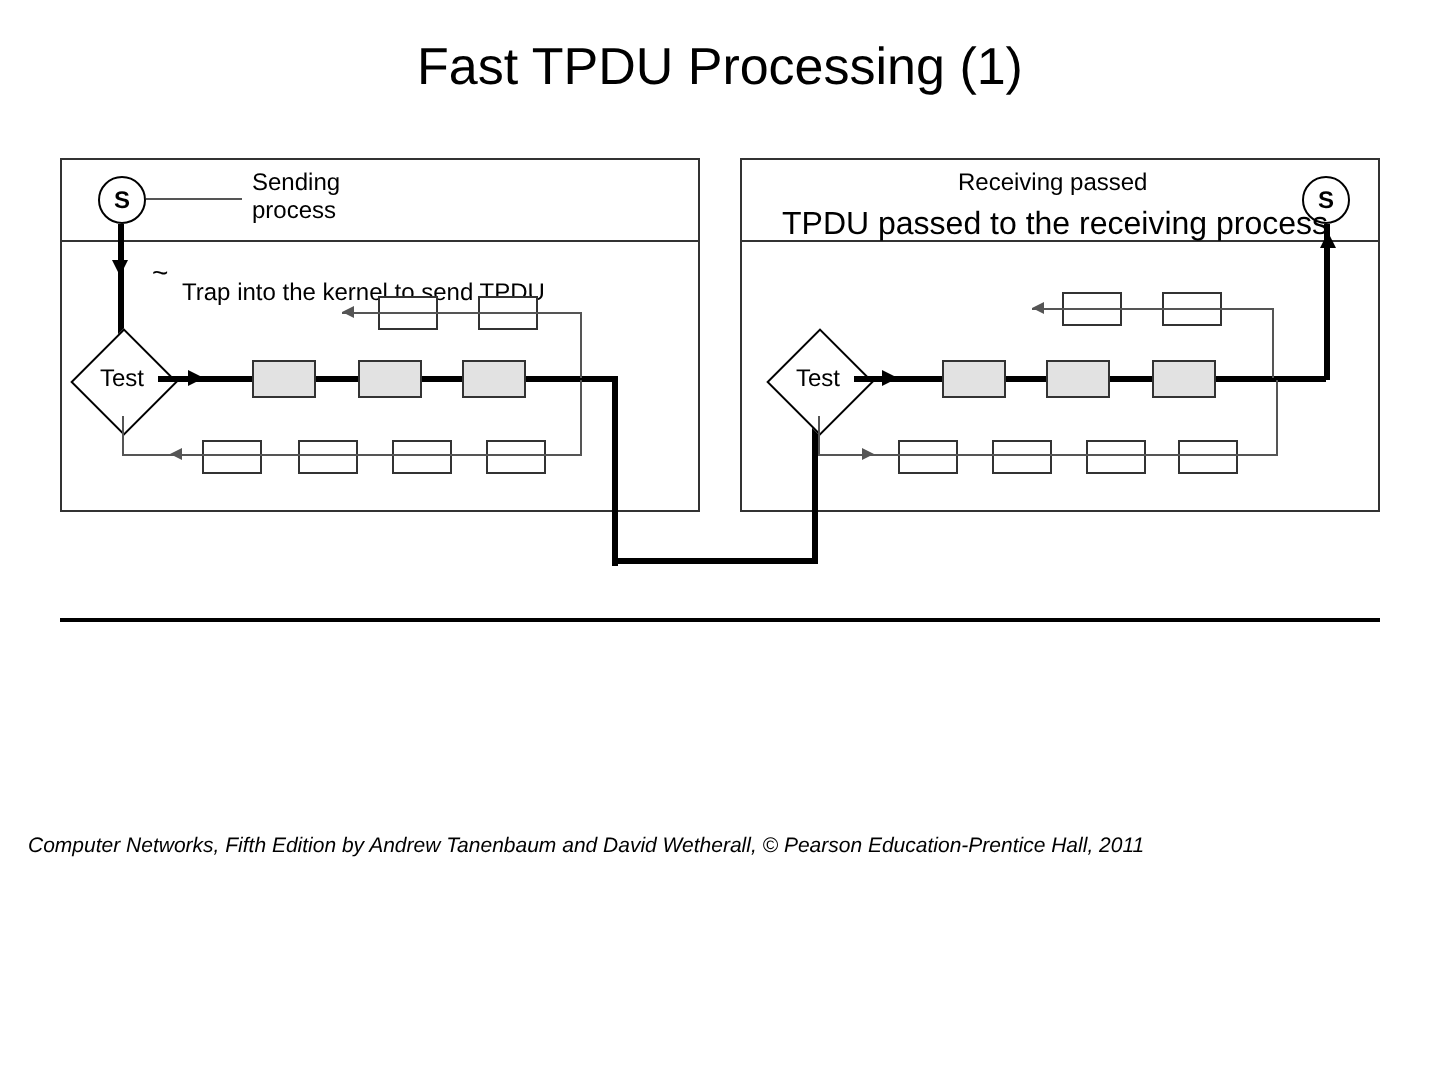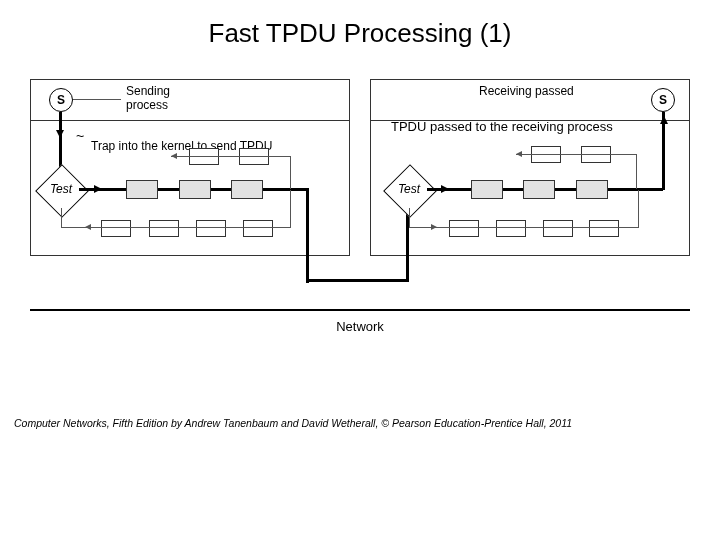--- a/index.html
+++ b/index.html
@@ -75,21 +75,20 @@
     width: 36px; height: 36px;
     transform: rotate(45deg);
     border: 1.5px solid #000;
     background: #fff;
   }
   .testTxt {
     position: absolute;
     font-size: 12px;
     width: 40px;
     text-align: center;
-    font-style: italic;
   }
   .box {
     position: absolute;
     border: 1px solid #333;
     background: #fff;
   }
   .shaded { background: #e2e2e2; }
   .thickPath {
     position: absolute;
     background: #000;
@@ -190,21 +189,21 @@
     <div class="thinPath" style="left:140px;top:76px;width:120px;height:1px"></div>
     <div class="thinPath" style="left:259px;top:76px;width:1px;height:33px"></div>
     <div class="arrowL" style="left:140px;top:73px"></div>
   </div>
 
   <div class="panel panelR">
     <div class="hline" style="top:40px"></div>
 
     <div class="circS" style="right:14px;top:8px">S</div>
     <div class="lbl" style="left:108px;top:5px">Receiving passed</div>
-    <div class="lbl" style="left:20px;top:40px;font-size:13px">TPDU passed to the receiving process</div>
+    <div class="lbl" style="left:20px;top:24px;font-size:16px">TPDU passed to the receiving process</div>
 
     <div class="thickPath" style="right:24px;top:32px;width:3px;height:78px"></div>
     <div class="arrowU" style="right:21px;top:36px"></div>
 
     <div class="thickPath" style="left:35px;top:128px;width:3px;height:74px"></div>
 
     <div class="testDia" style="left:20px;top:92px"></div>
     <div class="testTxt" style="left:18px;top:102px">Test</div>
 
     <div class="thickPath" style="left:56px;top:108px;width:236px;height:3px"></div>
@@ -229,20 +228,19 @@
 
     <div class="thinPath" style="left:145px;top:74px;width:120px;height:1px"></div>
     <div class="thinPath" style="left:265px;top:74px;width:1px;height:35px"></div>
     <div class="arrowL" style="left:145px;top:71px"></div>
   </div>
 
   <div class="thickPath" style="left:276px;top:200px;width:103px;height:3px"></div>
   <div class="thickPath" style="left:376px;top:175px;width:3px;height:28px"></div>
 
   <div class="netline"></div>
-  <div class="netlabel">Network</div>
 </div>
 
 <div class="caption">
   <br>
 </div>
 
 <div class="footer">Computer Networks, Fifth Edition by Andrew Tanenbaum and David Wetherall, © Pearson Education-Prentice Hall, 2011</div>
 
 </body></html>

